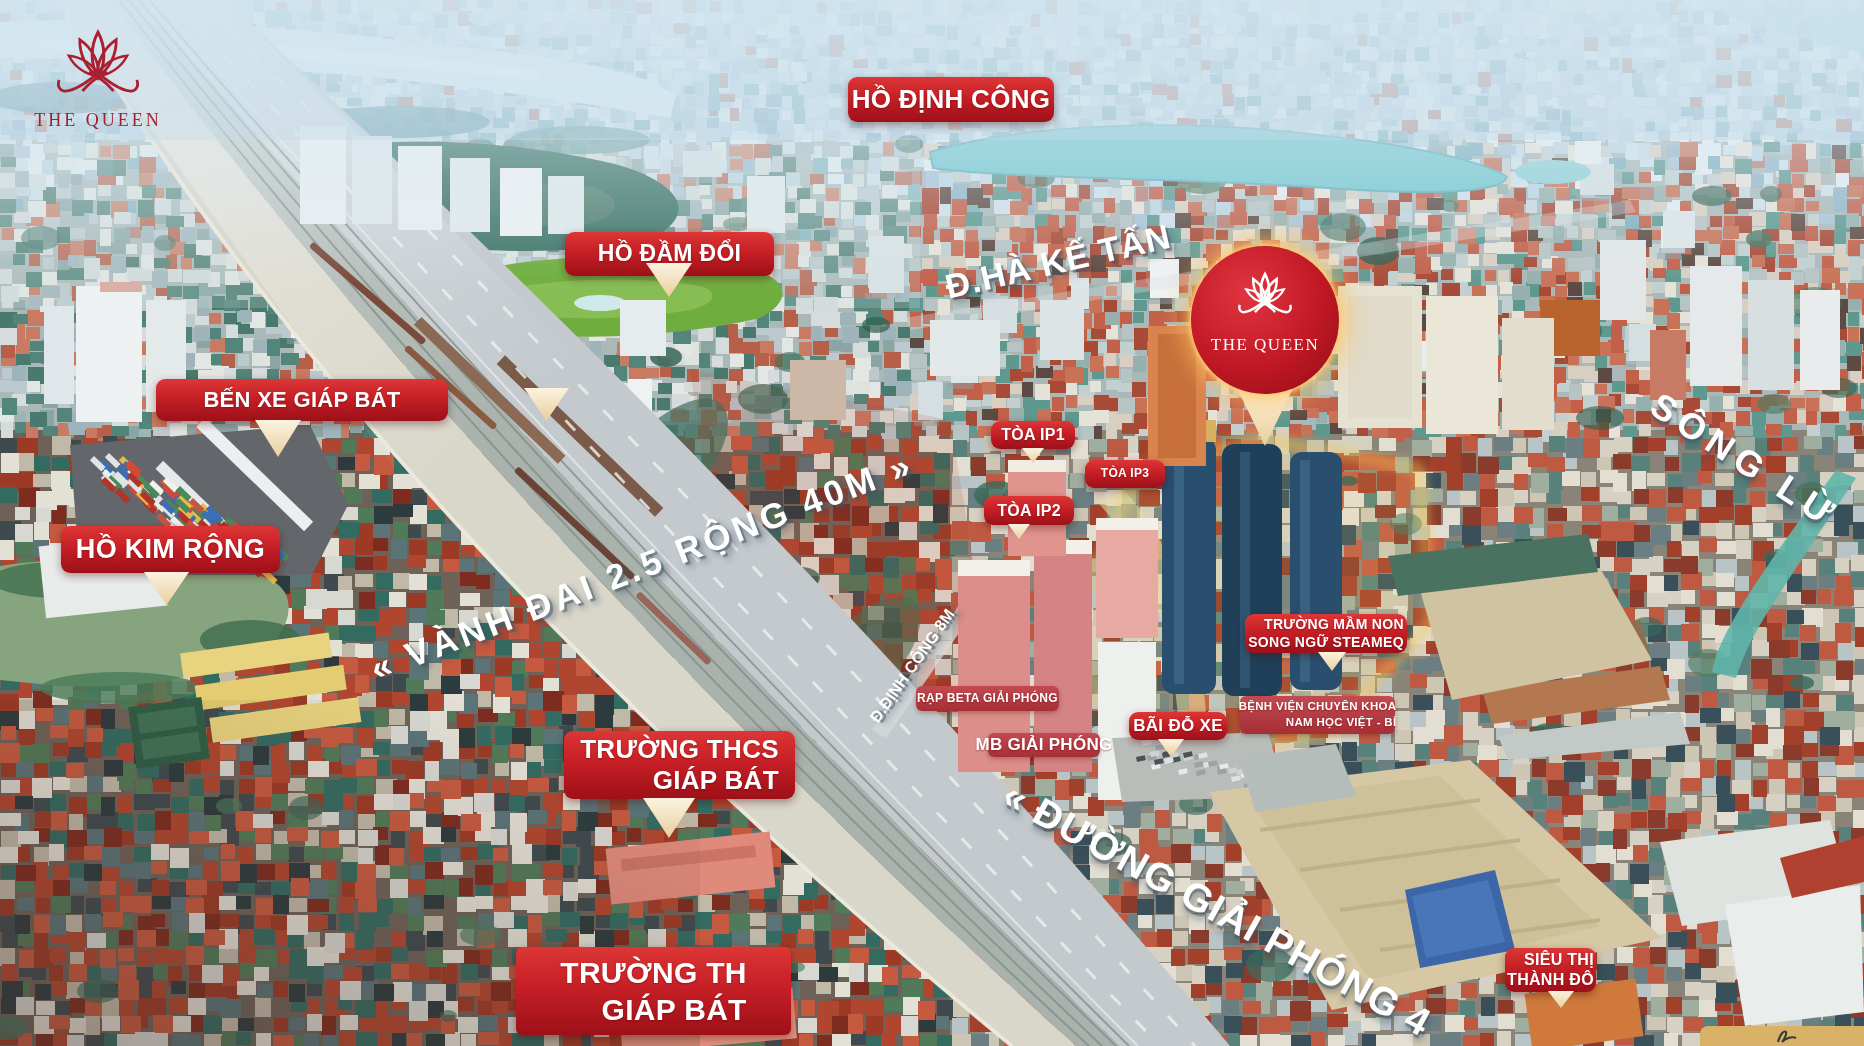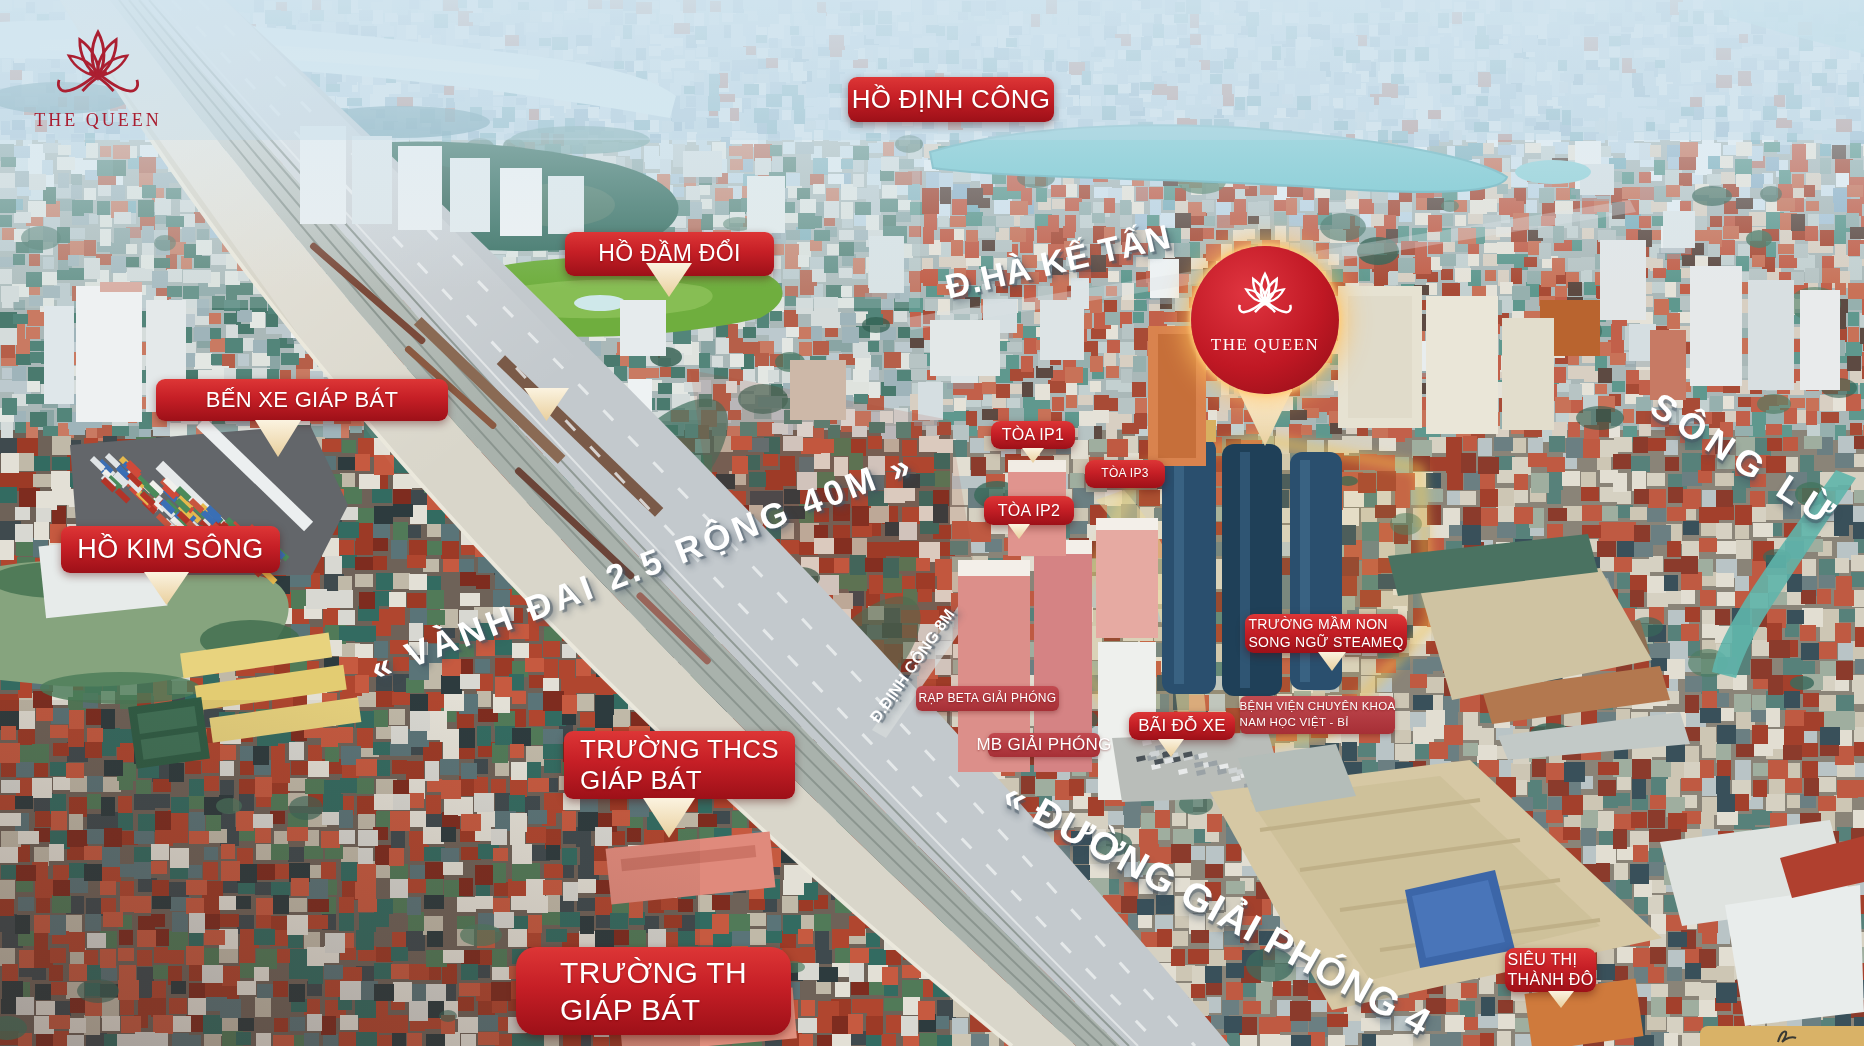--- a/index.html
+++ b/index.html
@@ -1,16 +1,16 @@
 <!DOCTYPE html>
 <html><head><meta charset="utf-8"><title>map</title><style>
 html,body{margin:0;padding:0;background:#9fb3bb}
 #stage{position:relative;width:1864px;height:1046px;overflow:hidden;font-family:"Liberation Sans",sans-serif}
 #stage svg.bg{position:absolute;left:0;top:0;filter:blur(0.6px)}
-.badge{position:absolute;display:flex;align-items:center;justify-content:center;text-align:left;color:#fff;font-weight:normal;
+.badge{position:absolute;display:flex;align-items:center;justify-content:center;text-align:right;color:#fff;font-weight:bold;
 background:linear-gradient(180deg,#dd3636 0%,#c61f26 45%,#9d1018 100%);border-radius:9px;
 box-shadow:0 3px 8px rgba(70,0,0,.4);letter-spacing:0.3px;line-height:1.12;text-shadow:0 1px 2px rgba(100,0,0,.45);white-space:nowrap}
 .badge.dk{background:linear-gradient(180deg,#c24a50,#a62f36);border-radius:6px;box-shadow:0 2px 5px rgba(70,0,0,.3)}
 .tri{position:absolute;background:linear-gradient(180deg,#fbf3e0,#e9cf9d);clip-path:polygon(0 0,100% 0,50% 100%);filter:drop-shadow(0 2px 3px rgba(80,40,0,.4))}
 .rd{position:absolute;color:#fff;font-weight:bold;white-space:nowrap;
 text-shadow:2px 3px 1px rgba(70,85,100,.55),4px 6px 6px rgba(60,75,90,.45)}
 </style></head><body>
 <div id="stage">
 <svg class="bg" width="1864" height="1046" viewBox="0 0 1864 1046">
       <defs>
@@ -682,50 +682,50 @@
 <div class="tri" style="left:1022px;top:448px;width:22px;height:15px"></div>
 
 <div class="badge" style="left:1085px;top:460px;width:80px;height:28px;font-size:12px">TÒA IP3</div>
 
 <div class="badge" style="left:984px;top:496px;width:90px;height:29px;font-size:16px">TÒA IP2</div>
 
 <div class="tri" style="left:1008px;top:524px;width:22px;height:15px"></div>
 
 <div class="rd" style="left:1654px;top:381px;font-size:36px;letter-spacing:7px;transform:rotate(33deg);transform-origin:0 50%">SÔNG LỪ</div>
 
-<div class="badge" style="left:61px;top:526px;width:219px;height:47px;font-size:27px">HỒ KIM SÔNG</div>
+<div class="badge" style="left:61px;top:526px;width:219px;height:47px;font-size:27px">HỒ KIM RỘNG</div>
 
 <div class="tri" style="left:144px;top:572px;width:45px;height:33px"></div>
 
 <div class="rd" style="left:372px;top:650px;font-size:35px;letter-spacing:4px;transform:rotate(-21deg);transform-origin:0 50%">« VÀNH ĐAI 2.5 RỘNG 40M »</div>
 
 <div class="rd" style="left:874px;top:712px;font-size:16px;transform:rotate(-55deg);transform-origin:0 50%">Đ.ĐỊNH CÔNG 8M</div>
 
 <div class="badge" style="left:1245px;top:614px;width:162px;height:39px;font-size:14px;line-height:1.25">TRƯỜNG MẦM NON<br>SONG NGỮ STEAMEQ</div>
 
 <div class="tri" style="left:1318px;top:652px;width:28px;height:19px"></div>
 
 <div class="badge dk" style="left:916px;top:686px;width:143px;height:25px;font-size:12px">RẠP BETA GIẢI PHÓNG</div>
 
 <div class="badge dk" style="left:1240px;top:696px;width:155px;height:38px;font-size:11.5px;line-height:1.35">BỆNH VIỆN CHUYÊN KHOA<br>NAM HỌC VIỆT - BỈ</div>
 
-<div class="badge" style="left:1129px;top:712px;width:106px;height:28px;font-size:17px">BÃI ĐỖ XE</div>
+<div class="badge" style="left:1129px;top:712px;width:98px;height:28px;font-size:17px">BÃI ĐỖ XE</div>
 
 <div class="tri" style="left:1158px;top:739px;width:26px;height:18px"></div>
 
 <div class="badge dk" style="left:988px;top:733px;width:112px;height:24px;font-size:17px">MB GIẢI PHÓNG</div>
 
 <div class="badge" style="left:564px;top:731px;width:231px;height:68px;font-size:26px;line-height:1.18">TRƯỜNG THCS<br>GIÁP BÁT</div>
 
 <div class="tri" style="left:643px;top:798px;width:52px;height:40px"></div>
 
 <div class="rd" style="left:1006px;top:770px;font-size:39px;letter-spacing:1px;transform:rotate(29deg);transform-origin:0 50%">« ĐƯỜNG GIẢI PHÓNG 4</div>
 
 <div class="badge" style="left:1505px;top:948px;width:91px;height:44px;font-size:16px;line-height:1.25">SIÊU THỊ<br>THÀNH ĐÔ</div>
 
 <div class="tri" style="left:1548px;top:991px;width:26px;height:17px"></div>
 
-<div class="badge" style="left:516px;top:947px;width:275px;height:88px;font-size:30px;line-height:1.25;border-radius:20px">TRƯỜNG TH<br>GIÁP BÁT</div>
+<div class="badge" style="left:516px;top:947px;width:275px;height:88px;font-size:30px;line-height:1.25;border-radius:6px">TRƯỜNG TH<br>GIÁP BÁT</div>
 
 <div style="position:absolute;left:1700px;top:1026px;width:164px;height:20px;background:#d9b267;border-radius:8px 0 0 0">
 <svg width="40" height="20" viewBox="0 0 40 20" style="margin-left:70px">
         <path d="M8,16 C10,8 14,4 16,6 C17,8 14,14 12,16 C16,12 22,10 26,12" stroke="#3a3a34" stroke-width="2" fill="none"></path>
       </svg></div>
 </div>
 </body></html>

